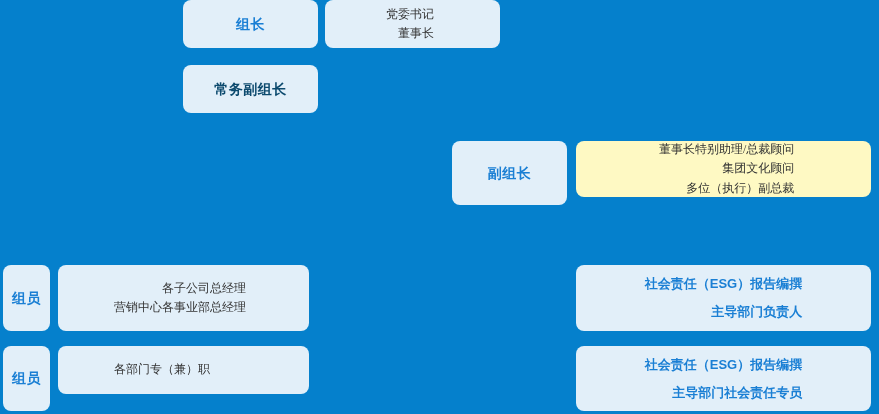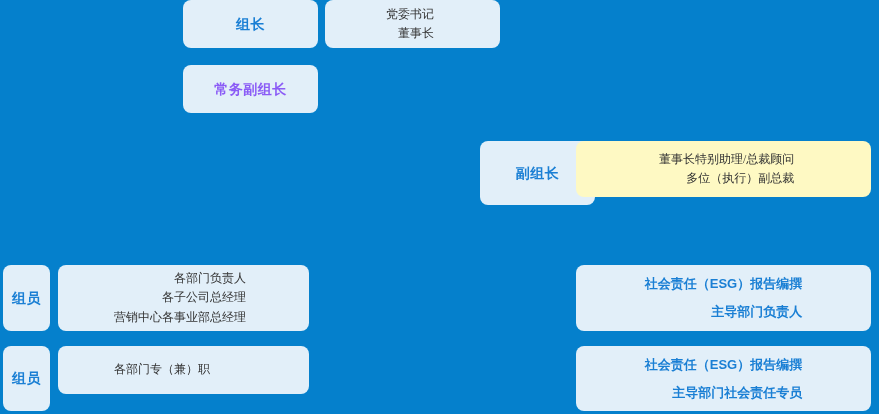--- a/index.html
+++ b/index.html
@@ -79,37 +79,37 @@
     <div class="box role" style="left: 183px; top: 0px; width: 135px; height: 48px; background: rgb(226, 239, 249);">
       <span class="role-label" style="color: rgb(26, 127, 212);">组长</span>
     </div>
     <div class="box detail" style="left: 325px; top: 0px; width: 175px; height: 48px; background: rgb(226, 239, 249);">
       <div class="detail-lines" style="color: rgb(51, 51, 51); margin-left: 61px;">
         <span class="ln">党委书记</span>
         <span class="ln">董事长</span>
       </div>
     </div>
     <div class="box role" style="left: 183px; top: 65px; width: 135px; height: 48px; background: rgb(226, 239, 249);">
-      <span class="role-label" style="color: #8b5cf6;">常务副组长</span>
+      <span class="role-label" style="color: #0c4a6e;">常务副组长</span>
     </div>
-    <div class="box role" style="left: 480px; top: 141px; width: 115px; height: 64px; background: rgb(226, 239, 249);">
+    <div class="box role" style="left: 452px; top: 141px; width: 115px; height: 64px; background: rgb(226, 239, 249);">
       <span class="role-label" style="color: rgb(26, 127, 212);">副组长</span>
     </div>
     <div class="box detail" style="left: 576px; top: 141px; width: 295px; height: 56px; background: #fef9c3; font-family: Liberation Serif, serif;">
       <div class="detail-lines" style="color: rgb(51, 51, 51); margin-left: 83px;">
         <span class="ln">董事长特别助理/总裁顾问</span>
+        <span class="ln">集团文化顾问</span>
         <span class="ln">多位（执行）副总裁</span>
       </div>
     </div>
     <div class="box role" style="left: 3px; top: 265px; width: 47px; height: 66px; background: rgb(226, 239, 249);">
       <span class="role-label" style="color: rgb(26, 127, 212);">组员</span>
     </div>
     <div class="box detail" style="left: 58px; top: 265px; width: 251px; height: 66px; background: rgb(226, 239, 249);">
       <div class="detail-lines" style="color: rgb(51, 51, 51); margin-left: 56px;">
-        <span class="ln">各部门负责人</span>
         <span class="ln">各子公司总经理</span>
         <span class="ln">营销中心各事业部总经理</span>
       </div>
     </div>
     <div class="box esg" style="left: 576px; top: 265px; width: 295px; height: 66px; background: rgb(226, 239, 249);">
       <div class="esg-lines" style="color: rgb(26, 127, 212);">
         <span class="ln">社会责任（ESG）报告编撰</span>
         <span class="ln">主导部门负责人</span>
       </div>
     </div>

